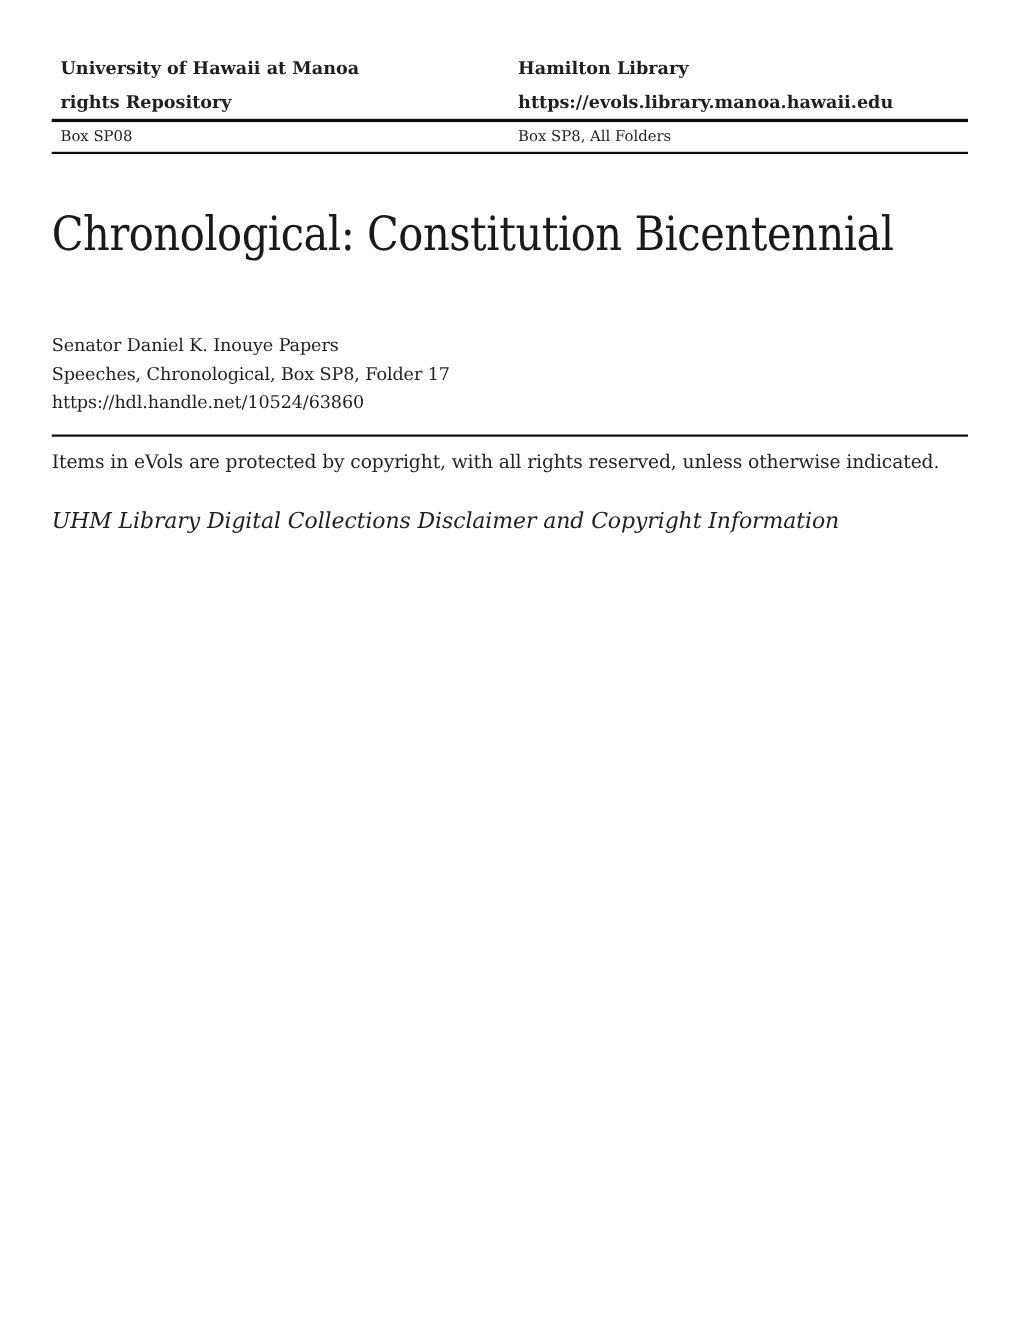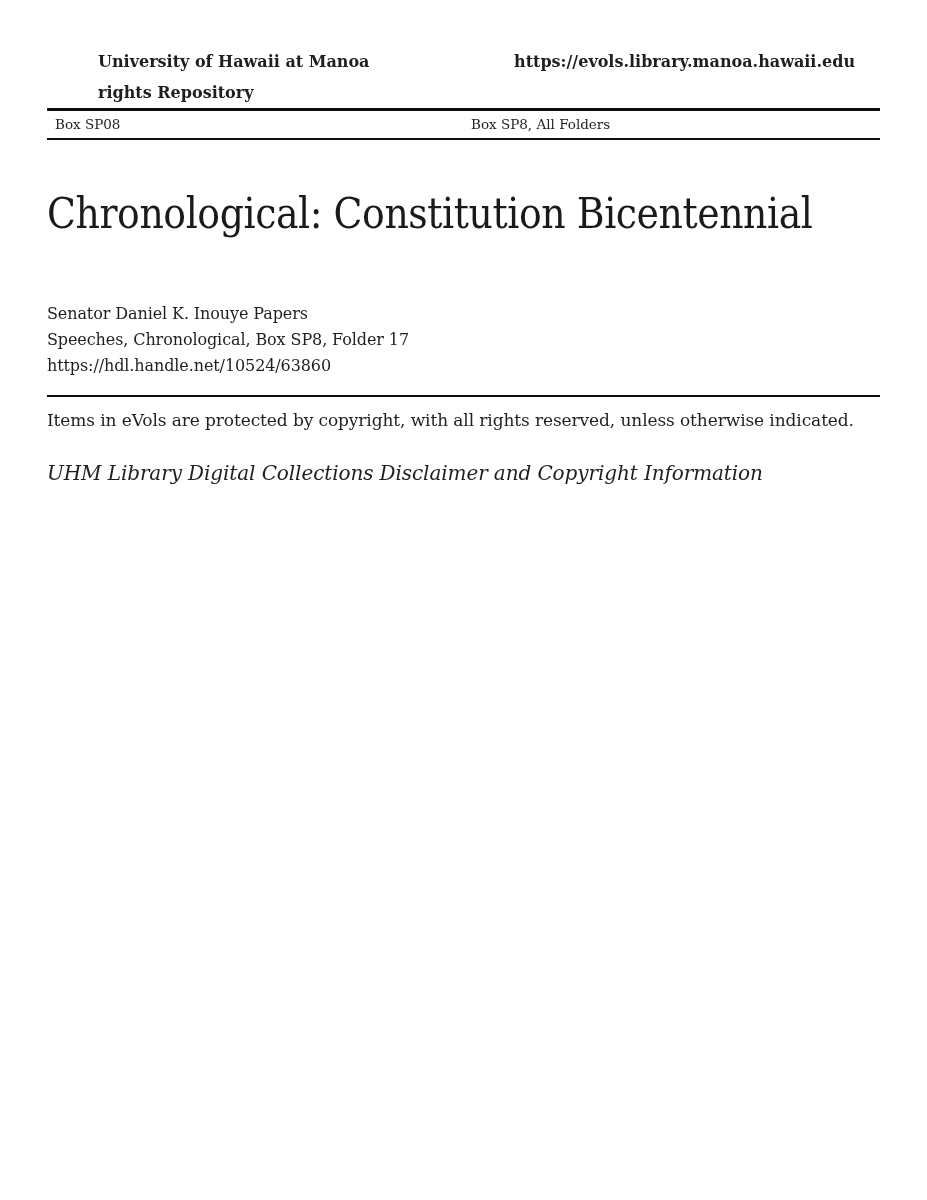--- a/index.html
+++ b/index.html
@@ -16,21 +16,20 @@
     padding: 0 47px;
     overflow: hidden;
     font-family: "DejaVu Serif", "Liberation Serif", serif;
     color: #1f1f1f;
   }
   
   .hdr-grid {
     display: grid;
     grid-template-columns: 416px 1fr;
     padding-top: 46px;
-    margin-left: 43px;
   }
   .hdr-cell {
     padding-left: 8px;
   }
   .hdr-line {
     font-size: 16px;
     font-weight: 700;
     line-height: 31px;
     white-space: nowrap;
   }
@@ -99,20 +98,21 @@
 
 <div class="page">
 
   <header>
     <div class="hdr-grid">
       <div class="hdr-cell">
         <div class="hdr-line">University of Hawaii at Manoa</div>
         <div class="hdr-line">rights Repository</div>
       </div>
       <div class="hdr-cell">
+        <div class="hdr-line">Hamilton Library</div>
         <div class="hdr-line">https://evols.library.manoa.hawaii.edu</div>
       </div>
     </div>
     <div class="rule-thick"></div>
     <div class="hdr-sub">
       <div class="hdr-cell">Box SP08</div>
       <div class="hdr-cell">Box SP8, All Folders</div>
     </div>
     <div class="rule-thin"></div>
   </header>

